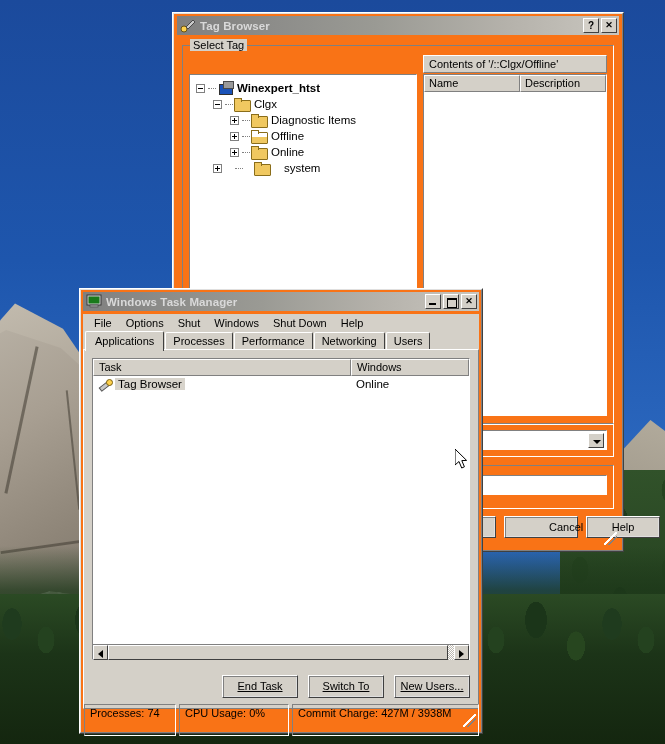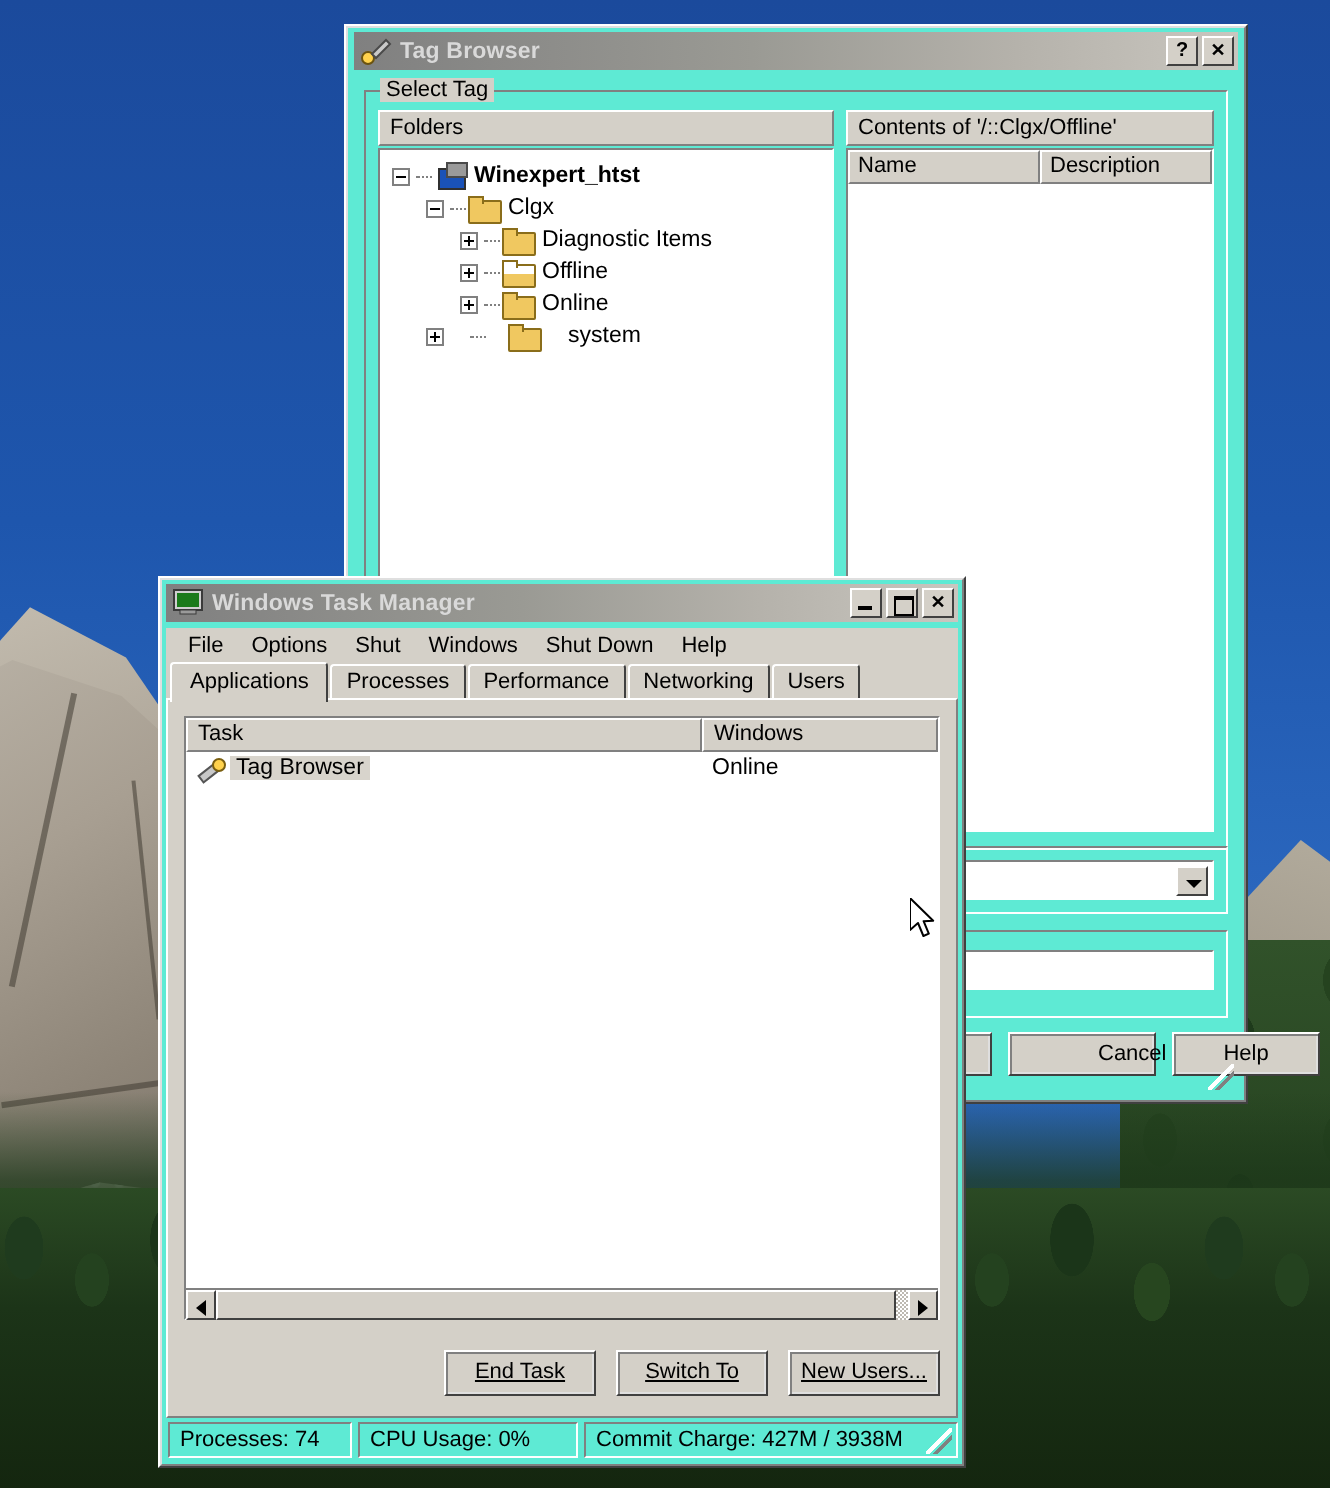--- a/index.html
+++ b/index.html
@@ -80,21 +80,21 @@
     background:
       radial-gradient(ellipse 14px 22px at 20px 20px, #25431f 60%, transparent 61%),
       radial-gradient(ellipse 12px 18px at 60px 48px, #1e3a1b 60%, transparent 61%),
       linear-gradient(180deg,#31522a,#1a3115);
     background-size:90px 80px,90px 80px,100% 100%;
   }
 
   
   .win {
     position: absolute;
-    background: #5eead4;
+    background: #f97316;
     border-top: 1px solid #ffffff;
     border-left: 1px solid #ffffff;
     border-right: 1px solid #404040;
     border-bottom: 1px solid #404040;
     box-shadow: 1px 1px 0 #808080 inset;
   }
   .win-inner {
     border-top: 1px solid #dfdfdf;
     border-left: 1px solid #dfdfdf;
     border-right: 1px solid #808080;
@@ -329,21 +329,21 @@
     background: repeating-conic-gradient(#fff 0 25%, #bdb9b1 0 50%) 0 0/2px 2px; }
   .tm-buttons {
     position:absolute; right:8px; bottom:10px; display:flex; gap:10px;
   }
   .tm-buttons .btn { width:76px; height:23px; line-height:21px; }
   .statusbar {
     position:absolute; left:3px; right:3px; bottom:3px; height:20px;
     display:flex; align-items:center; gap:3px; padding-left:1px;
   }
   .sbcell {
-    height:18px; line-height:16px; padding-left:5px; font-size:11px;
+    height:32px; line-height:16px; padding-left:5px; font-size:11px;
     border-top:1px solid #808080; border-left:1px solid #808080;
     border-right:1px solid #ffffff; border-bottom:1px solid #ffffff;
   }
   .sbcell.c1 { width:92px; }
   .sbcell.c2 { width:110px; }
   .sbcell.c3 { flex:1; position:relative; }
 
   
   #cursor { position:absolute; left:455px; top:449px; width:14px; height:21px; z-index:999; }
 </style>
@@ -381,21 +381,20 @@
         <span class="tb-btn close"></span>
       </span>
     </div>
 
     <div id="tb-body">
 
       <div class="groupbox" id="selectTagGroup">
         <span class="gb-label">Select Tag</span>
 
         <div class="folders-pane">
-          <div class="panel-head">Folders</div>
           <div class="list-body">
             <div class="tree" id="tree-root">
                 <div class="tnode" style="margin-left: 0px;">
                   <span class="tbox"></span>
                   <span class="dots"></span>
                   <span class="pcicon"></span>
                   <span class="tlabel bold">Winexpert_htst</span>
                 </div>
                 <div class="tnode" style="margin-left: 17px;">
                   <span class="tbox"></span>

